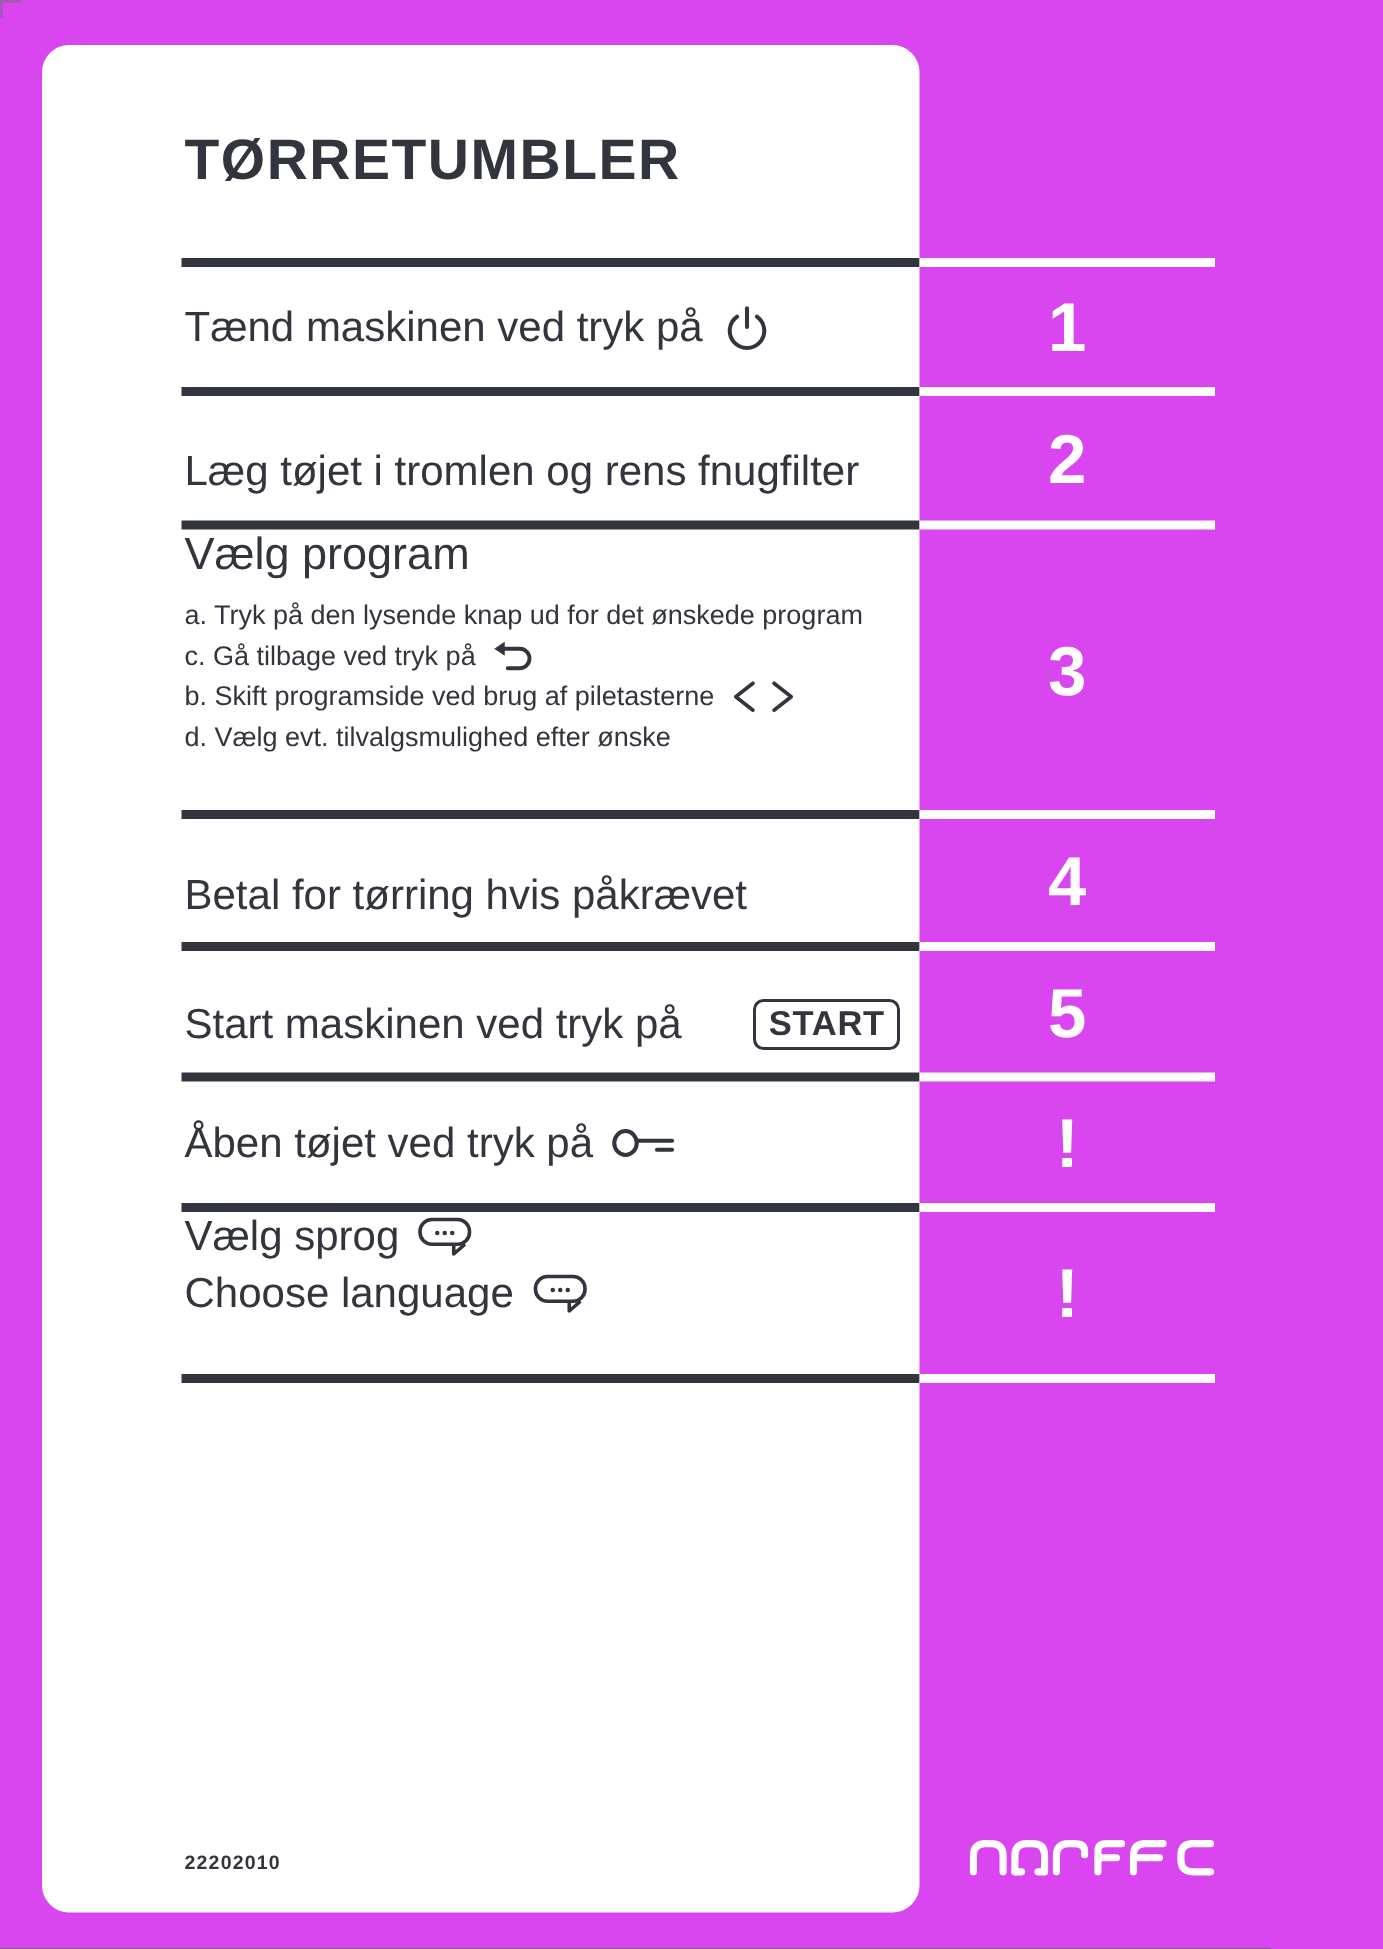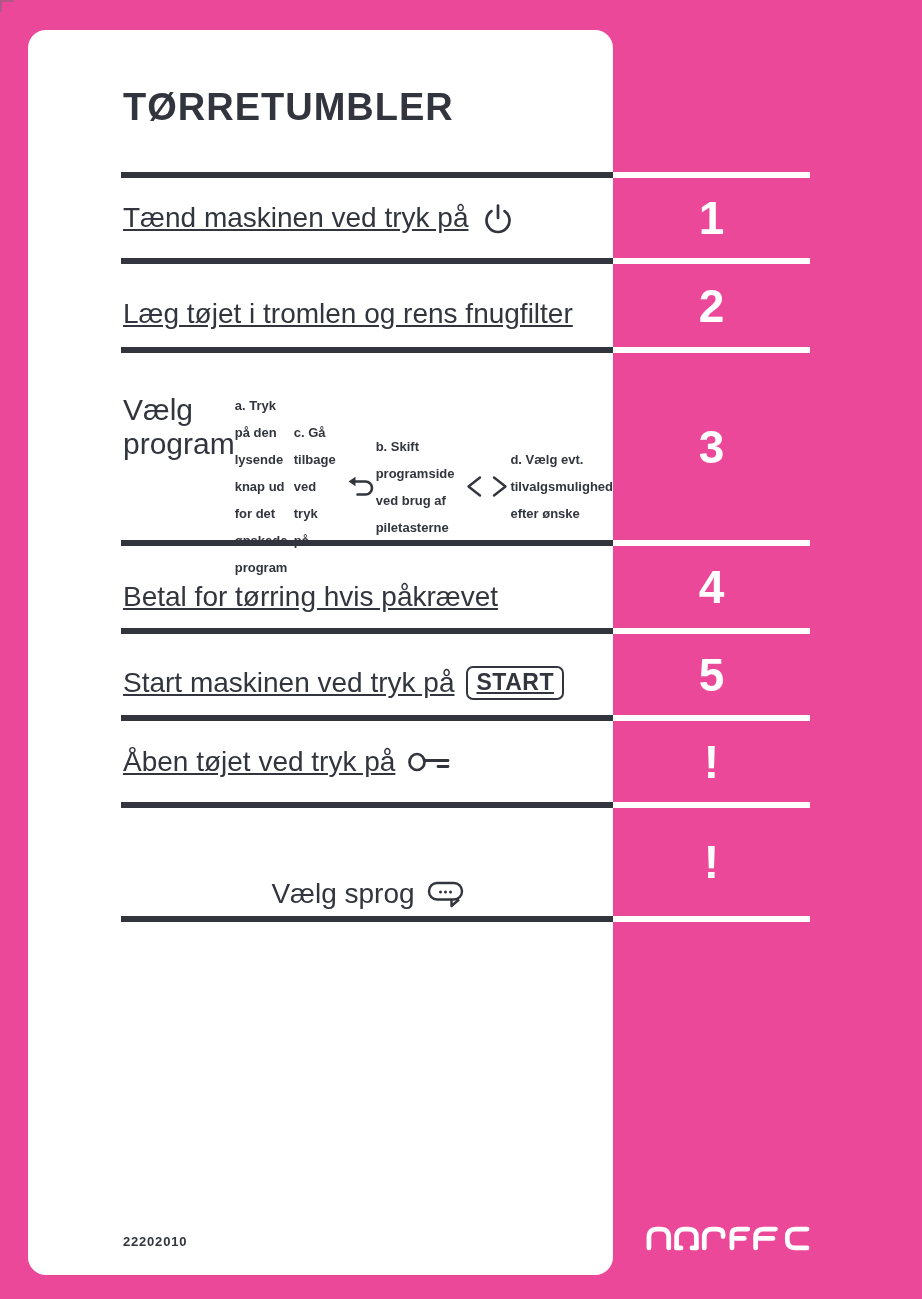--- a/index.html
+++ b/index.html
@@ -1,54 +1,54 @@
 <!DOCTYPE html>
 <html><head>
 <meta charset="utf-8">
 <style>
   html,body{margin:0;padding:0;background:#2d3039;}
   .stage{
-    position:relative;width:922px;height:1299px;background:#ec4899;
+    position:relative;width:922px;height:1299px;background:#d946ef;
     font-family:"Liberation Sans",sans-serif;overflow:hidden;
   }
   .corner-mark{
     position:absolute;left:0;top:0;width:12px;height:10px;
     border-left:2px solid #6a6d75;border-top:2px solid #6a6d75;opacity:.45;
   }
   .card{
     position:absolute;left:28px;top:30px;width:585px;height:1245px;
     background:#ffffff;border-radius:18px;
   }
   .title{
     position:absolute;left:123px;top:86px;margin:0;
     font-size:38px;font-weight:800;letter-spacing:1px;color:#32353d;
   }
   .sep{position:absolute;left:121px;width:689px;height:6px;display:flex;}
   .sep .d{width:492px;height:100%;background:#32353d;}
   .sep .l{width:197px;height:100%;background:#ffffff;}
   .row{
     position:absolute;left:123px;width:480px;display:flex;align-items:center;
-    gap:12px;color:#32353d;font-size:28px;font-weight:500;text-decoration:underline;
+    gap:12px;color:#32353d;font-size:28px;font-weight:500;
   }
   .badge{
     position:absolute;left:613px;width:197px;display:flex;align-items:center;
     justify-content:center;color:#ffffff;font-size:46px;font-weight:700;
   }
   .block{
-    position:absolute;left:123px;width:490px;display:flex;flex-direction:row;
-    justify-content:center;color:#32353d;margin-top:40px;
+    position:absolute;left:123px;width:490px;display:flex;flex-direction:column;
+    color:#32353d;
   }
   .block-heading{font-size:30px;font-weight:500;margin:0 0 10px 0;}
-  .sub-item{display:flex;align-items:center;gap:10px;font-size:13px;
-    font-weight:700;line-height:27px;}
+  .sub-item{display:flex;align-items:center;gap:10px;font-size:18px;
+    font-weight:400;line-height:27px;}
   .twoline{gap:6px;}
   .tl-line{display:flex;align-items:center;gap:12px;}
   .start-box{
     display:inline-block;border:2.5px solid #32353d;border-radius:7px;
-    padding:1px 8px 2px 8px;font-size:23px;font-weight:600;letter-spacing:.5px;
+    padding:1px 8px 2px 8px;font-size:23px;font-weight:600;letter-spacing:.5px;margin-left:36px;
   }
   .icon{flex:0 0 auto;display:block;}
   .docnum{
     position:absolute;left:123px;top:1234px;font-size:13px;font-weight:700;
     letter-spacing:.8px;color:#32353d;
   }
   .logo{position:absolute;left:645px;top:1224px;}
 </style>
 </head>
 <body>
@@ -157,20 +157,30 @@
     <div class="tl-line" style="font-size:28px">
       <span>Vælg sprog</span>
       <svg class="icon" width="38" height="28" viewBox="0 0 38 28">
         <rect x="2" y="3" width="33" height="16.5" rx="8" fill="none" stroke="#32353d" stroke-width="2.4"></rect>
         <circle cx="13.5" cy="12" r="1.5" fill="#32353d"></circle>
         <circle cx="18.5" cy="12" r="1.5" fill="#32353d"></circle>
         <circle cx="23.5" cy="12" r="1.5" fill="#32353d"></circle>
         <path d="M24.5 19.5 L24.5 26 L32 19.5" fill="none" stroke="#32353d" stroke-width="2.4" stroke-linejoin="round"></path>
       </svg>
     </div>
+    <div class="tl-line" style="font-size:28px">
+      <span>Choose language</span>
+      <svg class="icon" width="38" height="28" viewBox="0 0 38 28">
+        <rect x="2" y="3" width="33" height="16.5" rx="8" fill="none" stroke="#32353d" stroke-width="2.4"></rect>
+        <circle cx="13.5" cy="12" r="1.5" fill="#32353d"></circle>
+        <circle cx="18.5" cy="12" r="1.5" fill="#32353d"></circle>
+        <circle cx="23.5" cy="12" r="1.5" fill="#32353d"></circle>
+        <path d="M24.5 19.5 L24.5 26 L32 19.5" fill="none" stroke="#32353d" stroke-width="2.4" stroke-linejoin="round"></path>
+      </svg>
+    </div>
   </div>
   <div class="badge" style="top:808px;height:108px">!</div>
 
   <div class="docnum">22202010</div>
 
   <svg class="logo" width="166" height="28" viewBox="0 0 168 28" aria-label="nortec">
     <g fill="none" stroke="#ffffff" stroke-width="4.8" stroke-linecap="round" stroke-linejoin="round">
       <path d="M4 24 V13 Q4 5 12 5 H16 Q24 5 24 13 V24"></path>
       <path d="M32 24 V13 Q32 5 40 5 H44 Q52 5 52 13 V24"></path>
       <path d="M32 24 H36.5 M47.5 24 H52"></path>

